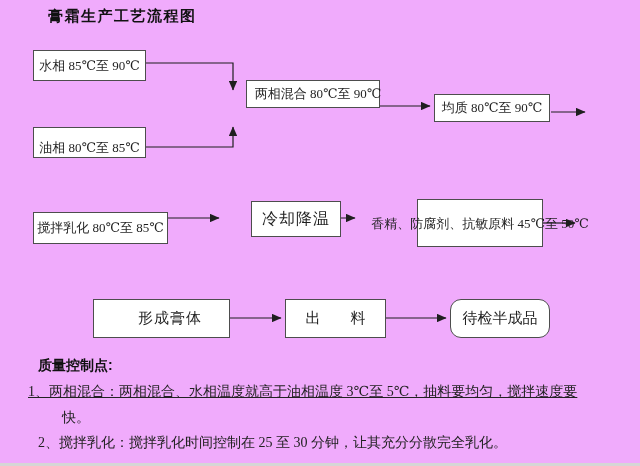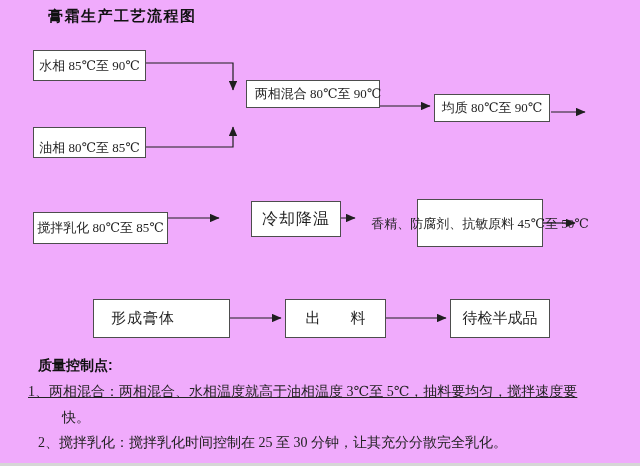--- a/index.html
+++ b/index.html
@@ -38,23 +38,23 @@
     white-space: nowrap;
     text-align: center;
   }
   .box-water     { left: 33px;  top: 50px;  width: 113px; height: 31px; }
   .box-oil       { left: 33px;  top: 127px; width: 113px; height: 31px; align-items: flex-end; }
   .box-mix       { left: 246px; top: 80px;  width: 134px; height: 28px; padding-left: 10px; }
   .box-homog     { left: 434px; top: 94px;  width: 116px; height: 28px; }
   .box-emulsify  { left: 33px;  top: 212px; width: 135px; height: 32px; }
   .box-cool      { left: 223px; top: 201px; width: 90px;  height: 36px; font-size: 16px; letter-spacing: 1px; margin-left: 28px; }
   .box-additives { left: 417px; top: 199px; width: 126px; height: 48px; flex-direction: row; line-height: 21px; }
-  .box-paste     { left: 93px;  top: 299px; width: 137px; height: 39px; font-size: 15px; letter-spacing: 1px; justify-content: flex-start; padding-left: 17px; }
+  .box-paste     { left: 93px;  top: 299px; width: 137px; height: 39px; font-size: 15px; letter-spacing: 1px; justify-content: center; padding-left: 17px; }
   .box-discharge { left: 285px; top: 299px; width: 101px; height: 39px; font-size: 15px; }
-  .box-semi      { left: 450px; top: 299px; width: 100px; height: 39px; font-size: 15px; }
+  .box-semi      { left: 450px; top: 299px; width: 100px; height: 39px; font-size: 15px; border-radius: 11px; }
   .arrows {
     position: absolute;
     left: 0; top: 0;
     width: 640px; height: 466px;
     pointer-events: none;
   }
   .notes-heading {
     position: absolute;
     left: 38px;
     top: 357px;

